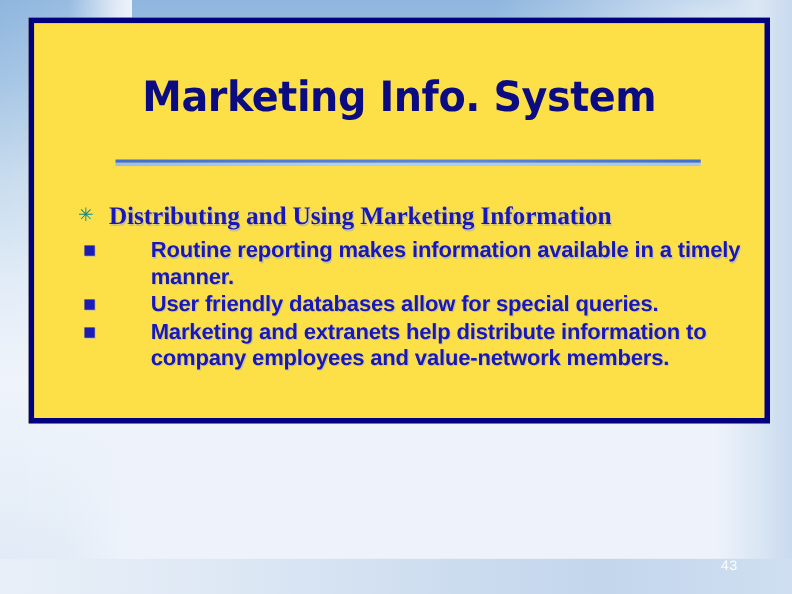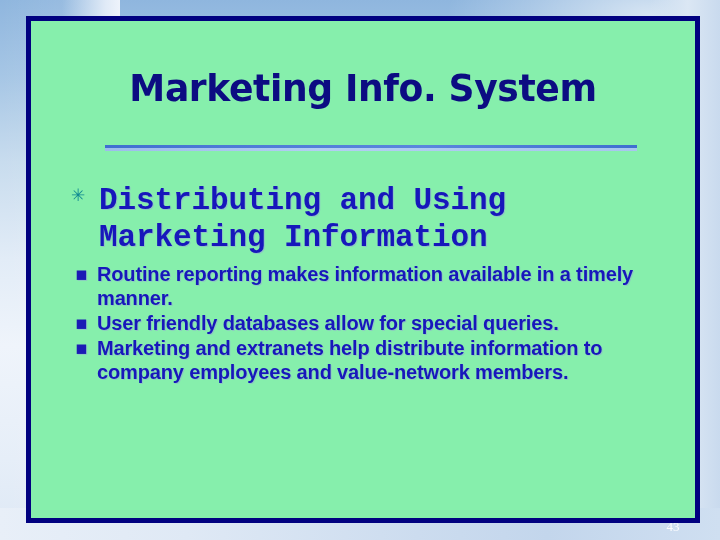--- a/index.html
+++ b/index.html
@@ -97,24 +97,24 @@
                 #dbe7f4 46%,
                 rgba(238,243,251,0) 100%);
   }
 
   
   .frame {
     position: absolute;
     left: 26px;
     top: 16px;
     width: 674px;
-    height: 507px;
+    height: 369px;
     box-sizing: border-box;
     border: 5px solid #010180;
-    background: #86efac;
+    background: #fde047;
   }
 
   .content {
     position: absolute;
     left: 0; top: 0;
     width: 100%;
     height: 100%;
   }
 
   
@@ -179,22 +179,22 @@
     width: 18px;
     height: 18px;
     color: #0f8891;
     font-size: 17px;
     line-height: 18px;
     text-align: center;
   }
   .bullet-l1 .text {
     display: block;
     color: #1717bb;
-    font-family: Liberation Mono, monospace;
-    font-size: 31px;
+    font-family: Liberation Serif, serif;
+    font-size: 23px;
     font-weight: bold;
     line-height: 1.18;
     letter-spacing: -0.1px;
     text-shadow: 1px 1px 0 rgba(150,165,215,0.55);
   }
 
   .sub-list {
     margin: 6px 0 0 0;
     padding: 0;
     list-style: none;
@@ -215,31 +215,32 @@
     position: absolute;
     left: 8px;
     top: 0px;
     color: #1b1bb5;
     font-size: 19px;
     line-height: 1.2;
     font-family: "DejaVu Sans", sans-serif;
   }
   .sub-item .sub-text {
     display: block;
+    margin-left: 40px;
   }
 
   
   .slide-number {
     position: absolute;
     left: 655px;
-    top: 519px;
+    top: 507px;
     width: 36px;
-    text-align: center;
+    text-align: left;
     color: #ffffff;
-    font-family: Liberation Serif, serif;
+    font-family: Liberation Mono, monospace;
     font-size: 13px;
     font-weight: normal;
     opacity: 0.92;
   }
 </style>
 </head>
 <body>
 
 <div class="slide">
 

